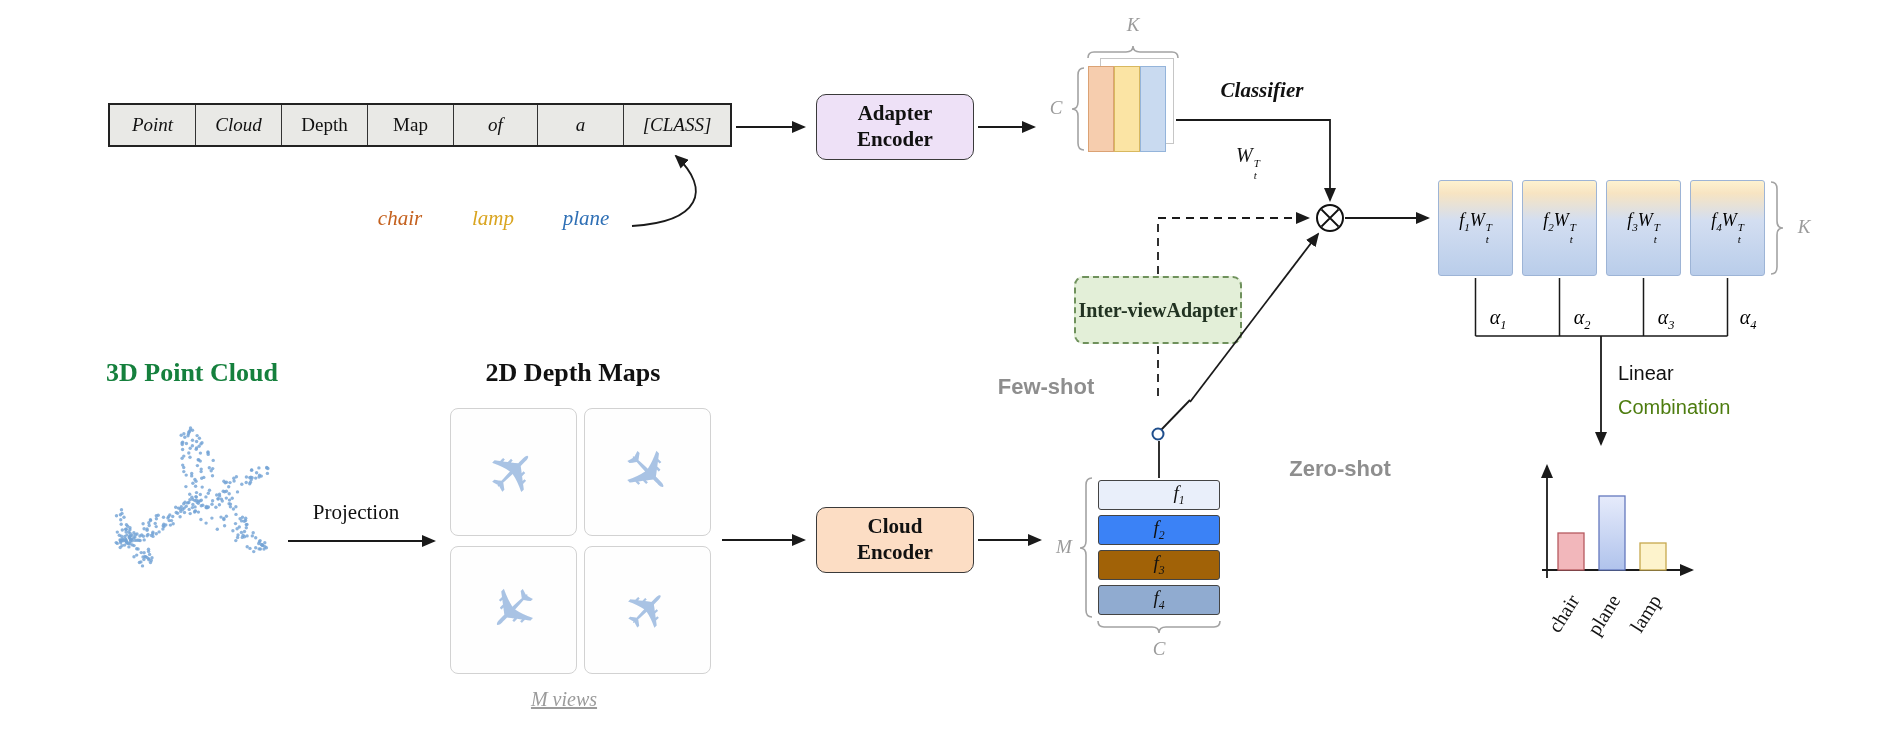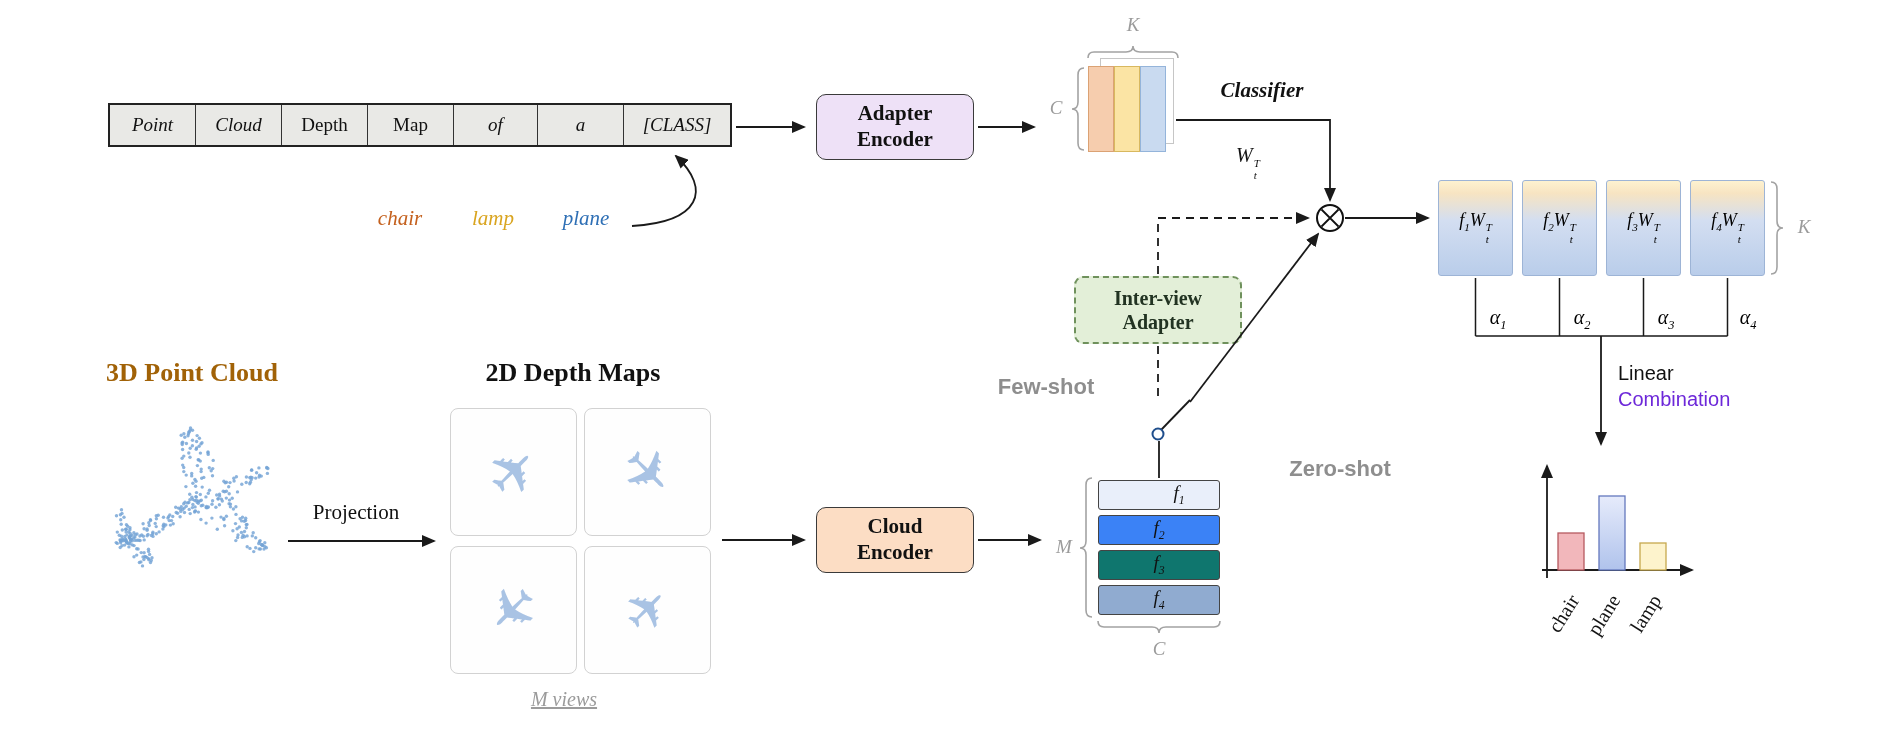--- a/index.html
+++ b/index.html
@@ -33,33 +33,33 @@
   #stack-back{left:1100px;top:58px;width:74px;height:86px;background:#fff;border:1.4px solid #c6c6c6;}
   .stackcol{position:absolute;top:66px;width:26px;height:86px;box-sizing:border-box;}
   #col-peach{left:1088px;background:#f6cdae;border:1.3px solid #dba274;}
   #col-yellow{left:1114px;background:#fbe4a4;border:1.3px solid #d8b85f;}
   #col-blue{left:1140px;background:#c9daf0;border:1.3px solid #94b4da;}
 
   .dimlbl{position:absolute;font-size:19px;font-style:italic;color:#9b9b9b;text-align:center;}
 
   
   #adapter{position:absolute;left:1074px;top:276px;width:168px;height:68px;background:#e3efd8;
-    border:2.4px dashed #6f915c;border-radius:9px;display:flex;flex-direction:column;align-items:center;
+    border:2.4px dashed #6f915c;border-radius:9px;display:flex;flex-direction:row;align-items:center;
     justify-content:center;font-weight:bold;font-size:20px;line-height:1.2;color:#223322;box-sizing:border-box;}
 
   .mode{position:absolute;font-family:"Liberation Sans",sans-serif;font-weight:bold;
     font-size:22px;color:#8e8e8e;text-align:center;}
 
   
   .frow{position:absolute;left:1098px;width:122px;height:30px;border:1.5px solid #444;border-radius:3px;
     display:flex;align-items:center;justify-content:center;font-size:19px;font-style:italic;
     color:#111;box-sizing:border-box;}
   #frow1{top:480px;background:#e9effa;padding-left:40px;}
   #frow2{top:515px;background:#3b82f6;}
-  #frow3{top:550px;background:#0f766e;}
+  #frow3{top:550px;background:#a16207;}
   #frow4{top:585px;background:#90abd0;}
 
   
   .pbox{position:absolute;top:180px;width:75px;height:96px;border:1.3px solid #9db4d6;border-radius:3px;
     background:linear-gradient(180deg,#fdf2d0 0%,#f7e4c2 13%,#d3def1 42%,#b9cdea 100%);
     display:flex;align-items:center;justify-content:center;font-size:18px;box-sizing:border-box;}
   .math{font-style:italic;}
   sub{font-size:0.62em;}
   .ss{display:inline-flex;flex-direction:column;align-items:flex-start;font-size:11px;line-height:1.05;
     vertical-align:-5px;margin-left:1px;font-style:italic;}
@@ -174,23 +174,23 @@
           <span>t</span>
         </span></span>
   </div>
 
   <div class="lbl math center" style="left:1478px;top:306px;width:40px;font-size:20px"><i>α</i><sub>1</sub></div>
   <div class="lbl math center" style="left:1562px;top:306px;width:40px;font-size:20px"><i>α</i><sub>2</sub></div>
   <div class="lbl math center" style="left:1646px;top:306px;width:40px;font-size:20px"><i>α</i><sub>3</sub></div>
   <div class="lbl math center" style="left:1728px;top:306px;width:40px;font-size:20px"><i>α</i><sub>4</sub></div>
 
   <div class="lbl sans" style="left:1618px;top:362px;font-size:20px;color:#111">Linear</div>
-  <div class="lbl sans" style="left:1618px;top:388px;font-size:20px;color:#6d28d9">Combination</div>
-
-  <div class="lbl serifb center" style="left:82px;top:358px;width:220px;font-size:26px;color:#a16207">3D Point Cloud</div>
+  <div class="lbl sans" style="left:1618px;top:396px;font-size:20px;color:#4d7c0f">Combination</div>
+
+  <div class="lbl serifb center" style="left:82px;top:358px;width:220px;font-size:26px;color:#15803d">3D Point Cloud</div>
   <div class="lbl serifb center" style="left:463px;top:358px;width:220px;font-size:26px;color:#111">2D Depth Maps</div>
   <div class="lbl center" style="left:296px;top:500px;width:120px;font-size:21px;color:#111">Projection</div>
   <div class="lbl ital center gray" style="left:504px;top:688px;width:120px;font-size:20px">M views</div>
 
   <svg id="pc">
       <circle cx="179.7" cy="85.6" r="1.7"></circle>
       <circle cx="128.5" cy="109.2" r="1.7"></circle>
       <circle cx="127.2" cy="110.3" r="1.7"></circle>
       <circle cx="110.2" cy="117.0" r="1.7"></circle>
       <circle cx="93.2" cy="133.8" r="1.7"></circle>

